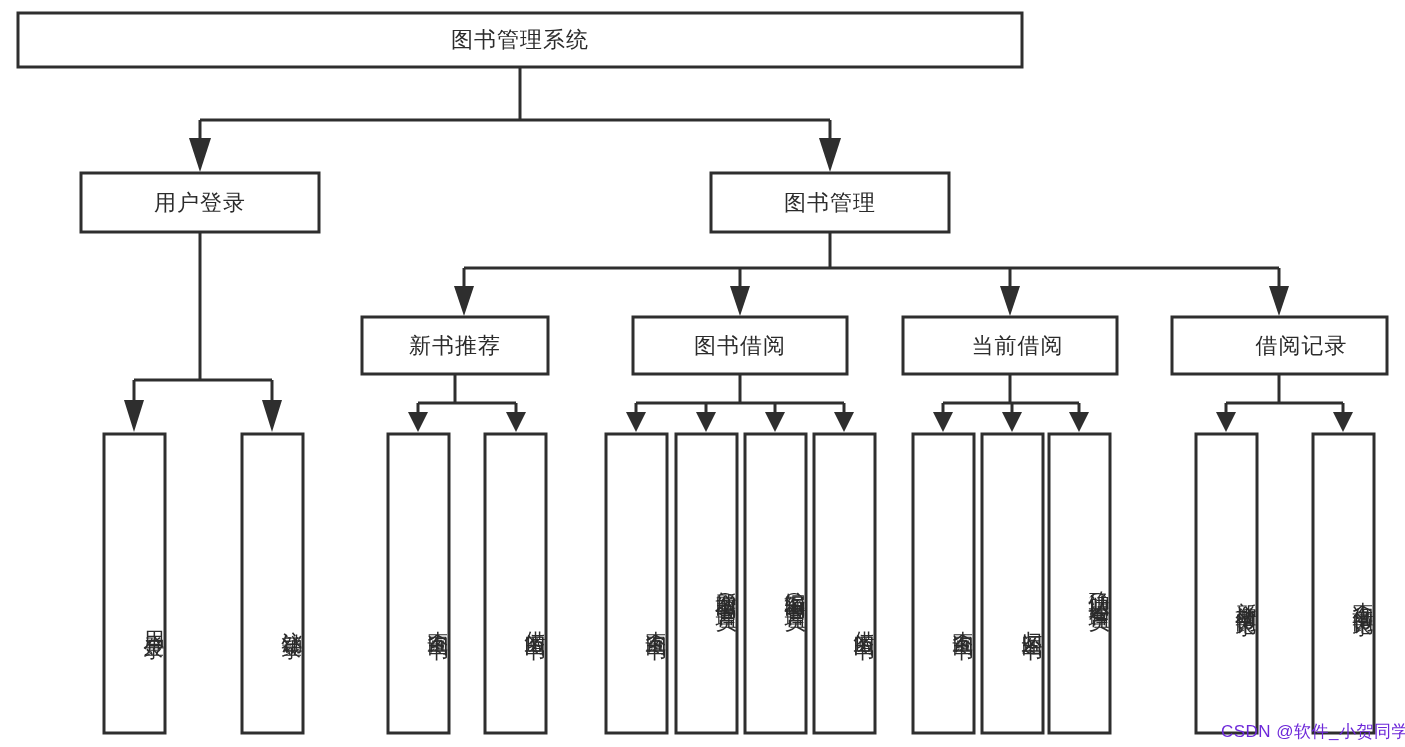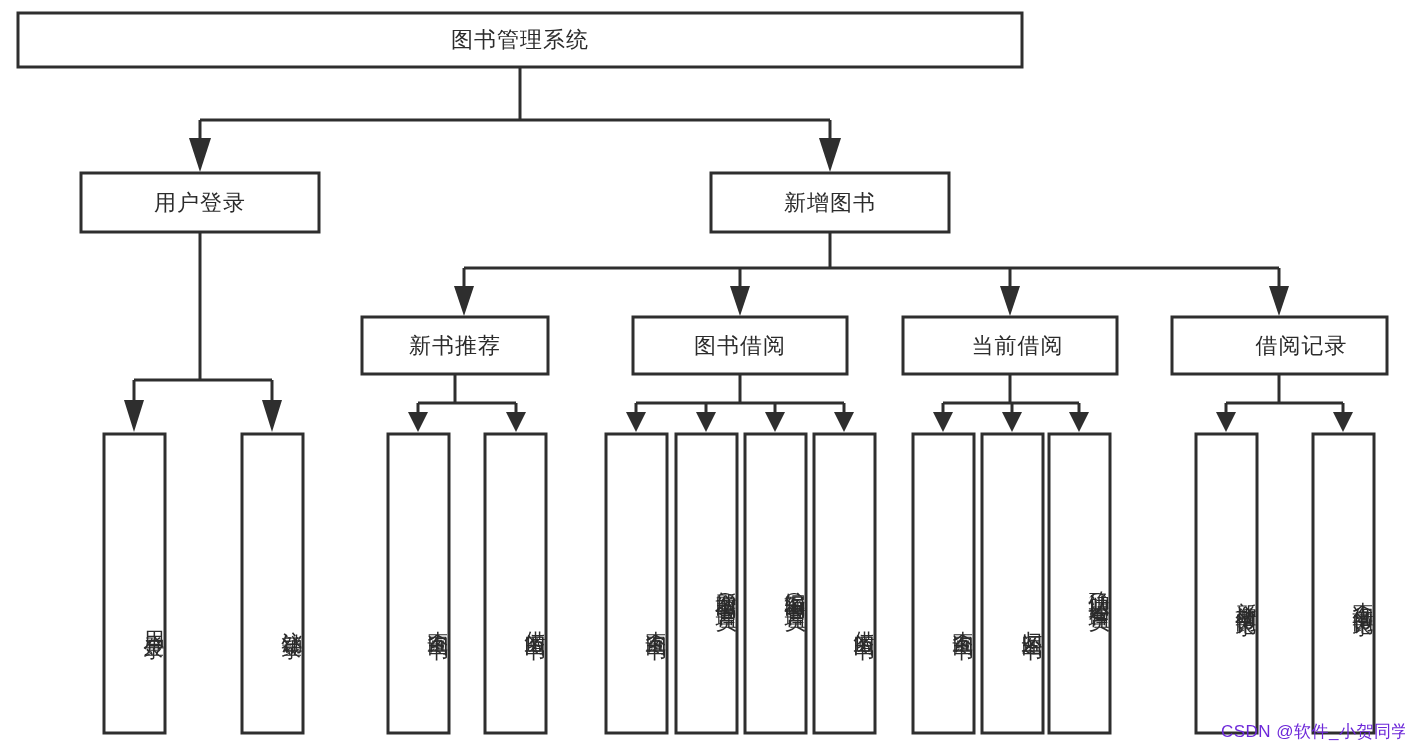--- a/index.html
+++ b/index.html
@@ -183,21 +183,21 @@
     <rect class="node-rect" x="913" y="434" width="61" height="299"></rect>
     <rect class="node-rect" x="982" y="434" width="61" height="299"></rect>
     <rect class="node-rect" x="1049" y="434" width="61" height="299"></rect>
     <rect class="node-rect" x="1196" y="434" width="61" height="299"></rect>
     <rect class="node-rect" x="1313" y="434" width="61" height="299"></rect>
   </svg>
 
   <div class="node-label-h" style="left:18px;  top:13px;  width:1004px; height:54px;">图书管理系统</div>
 
   <div class="node-label-h" style="left:81px;  top:173px; width:238px; height:59px;">用户登录</div>
-  <div class="node-label-h" style="left:711px; top:173px; width:238px; height:59px;">新增图书</div>
+  <div class="node-label-h" style="left:711px; top:173px; width:238px; height:59px;">图书管理</div>
 
   <div class="node-label-h" style="left:362px; top:317px; width:186px; height:57px;">新书推荐</div>
   <div class="node-label-h" style="left:633px; top:317px; width:214px; height:57px;">图书借阅</div>
   <div class="node-label-h" style="left:903px; top:317px; width:229px; height:57px;">当前借阅</div>
   <div class="node-label-h" style="left:1172px; top:317px; width:259px; height:57px;">借阅记录</div>
 
   <div class="node-label-v" style="left:104px;  top:512px; width:61px; height:215px;">用户登录</div>
   <div class="node-label-v" style="left:242px;  top:512px; width:61px; height:215px;">注销登录</div>
   <div class="node-label-v" style="left:388px;  top:512px; width:61px; height:215px;">查询图书</div>
   <div class="node-label-v" style="left:485px;  top:512px; width:61px; height:215px;">借阅图书</div>

